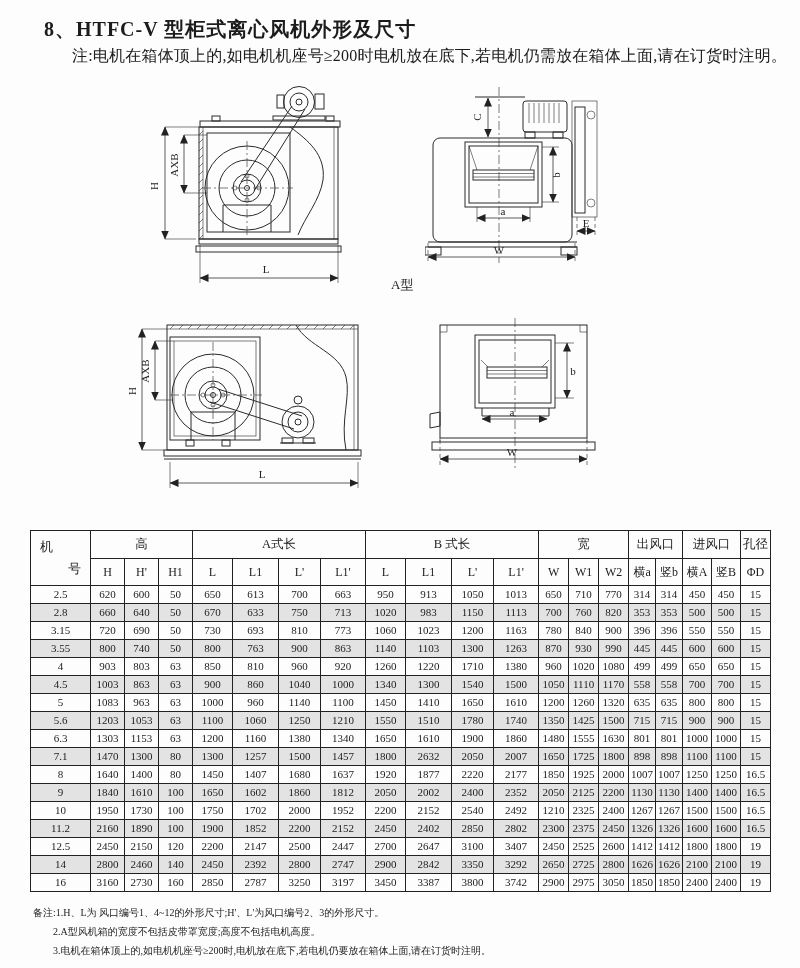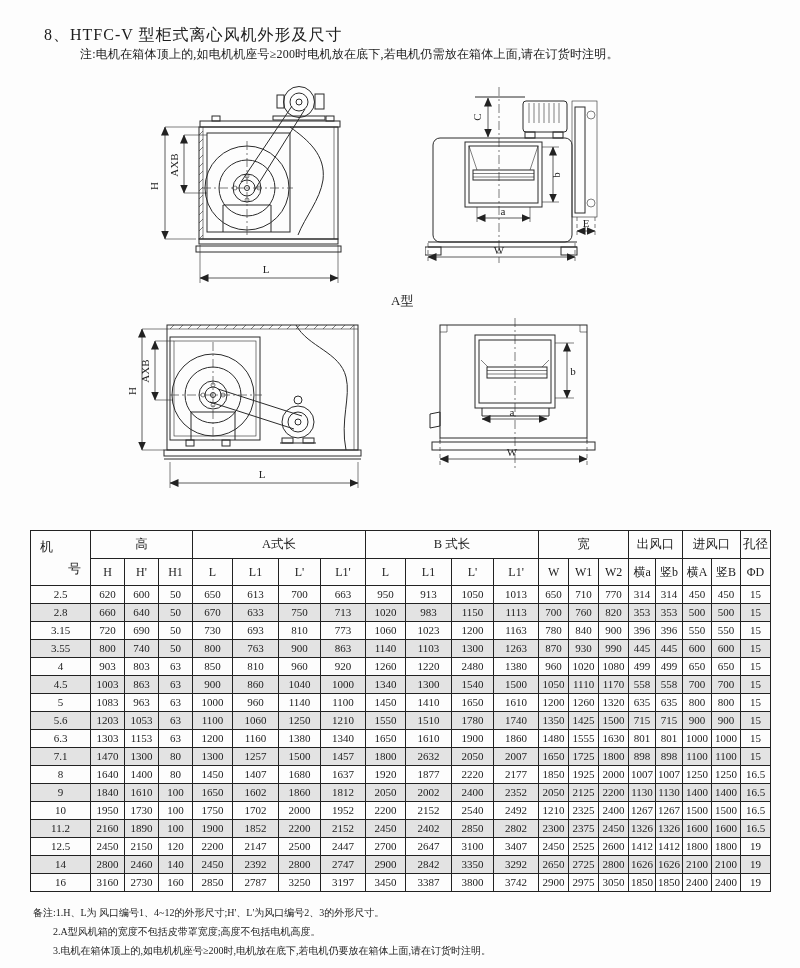--- a/index.html
+++ b/index.html
@@ -1,32 +1,32 @@
 <!DOCTYPE html>
 <html><head>
 <meta charset="utf-8">
 <style>
   html,body{margin:0;padding:0;}
   body{width:800px;height:968px;background:#fdfdfd;overflow:hidden;
        font-family:"Liberation Serif","DejaVu Serif",serif;color:#1c1c1c;}
   .page{position:relative;width:800px;height:968px;}
 
-  .title{position:absolute;left:44px;top:25px;font-size:16px;font-weight:normal;
+  .title{position:absolute;left:44px;top:16px;font-size:20px;font-weight:bold;
          letter-spacing:1px;white-space:nowrap;}
-  .note{position:absolute;left:80px;top:46px;font-size:12px;white-space:nowrap;letter-spacing:0.2px;}
+  .note{position:absolute;left:72px;top:46px;font-size:16px;white-space:nowrap;letter-spacing:0.2px;}
 
   svg{position:absolute;}
   .ln{stroke:#2b2b2b;fill:none;stroke-width:1;}
   .thin{stroke:#2b2b2b;fill:none;stroke-width:0.6;}
   .dim{stroke:#333;fill:none;stroke-width:0.8;}
   .cl{stroke:#444;fill:none;stroke-width:0.7;stroke-dasharray:9 3 2 3;}
   .dsh{stroke:#444;fill:none;stroke-width:0.7;stroke-dasharray:4 3;}
   .dimtxt{font-family:"Liberation Serif","DejaVu Serif",serif;font-size:11px;fill:#222;}
 
-  .type-caption{position:absolute;left:391px;top:276px;font-size:13px;margin-top:16px;}
+  .type-caption{position:absolute;left:391px;top:276px;font-size:13px;}
 
   table.dim-table{position:absolute;left:30px;top:530px;width:740px;
        border-collapse:collapse;table-layout:fixed;
        border:1.5px solid #111;}
   .dim-table th,.dim-table td{border:1px solid #222;text-align:center;vertical-align:middle;
        padding:0;overflow:hidden;white-space:nowrap;}
   .dim-table th.grp{height:27px;font-size:12.5px;font-weight:normal;}
   .dim-table th.sub{height:26px;font-size:12px;font-weight:normal;}
   .dim-table td{height:17px;font-size:11px;line-height:1;}
   .dim-table th.model-head{position:relative;font-weight:normal;font-size:13px;}
@@ -421,21 +421,21 @@
           <td>4</td>
           <td>903</td>
           <td>803</td>
           <td>63</td>
           <td>850</td>
           <td>810</td>
           <td>960</td>
           <td>920</td>
           <td>1260</td>
           <td>1220</td>
-          <td>2480</td>
+          <td>1710</td>
           <td>1380</td>
           <td>960</td>
           <td>1020</td>
           <td>1080</td>
           <td>499</td>
           <td>499</td>
           <td>650</td>
           <td>650</td>
           <td>15</td>
         </tr>

